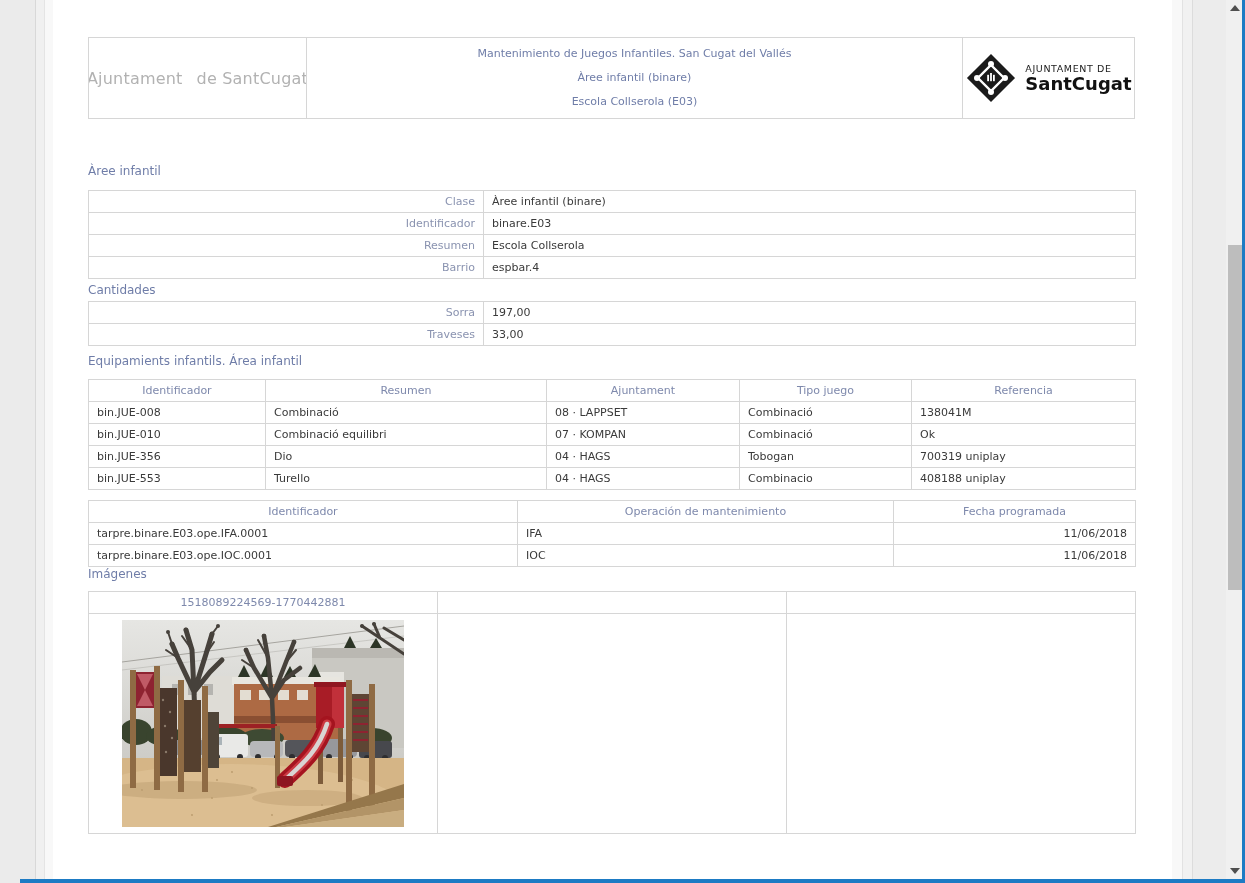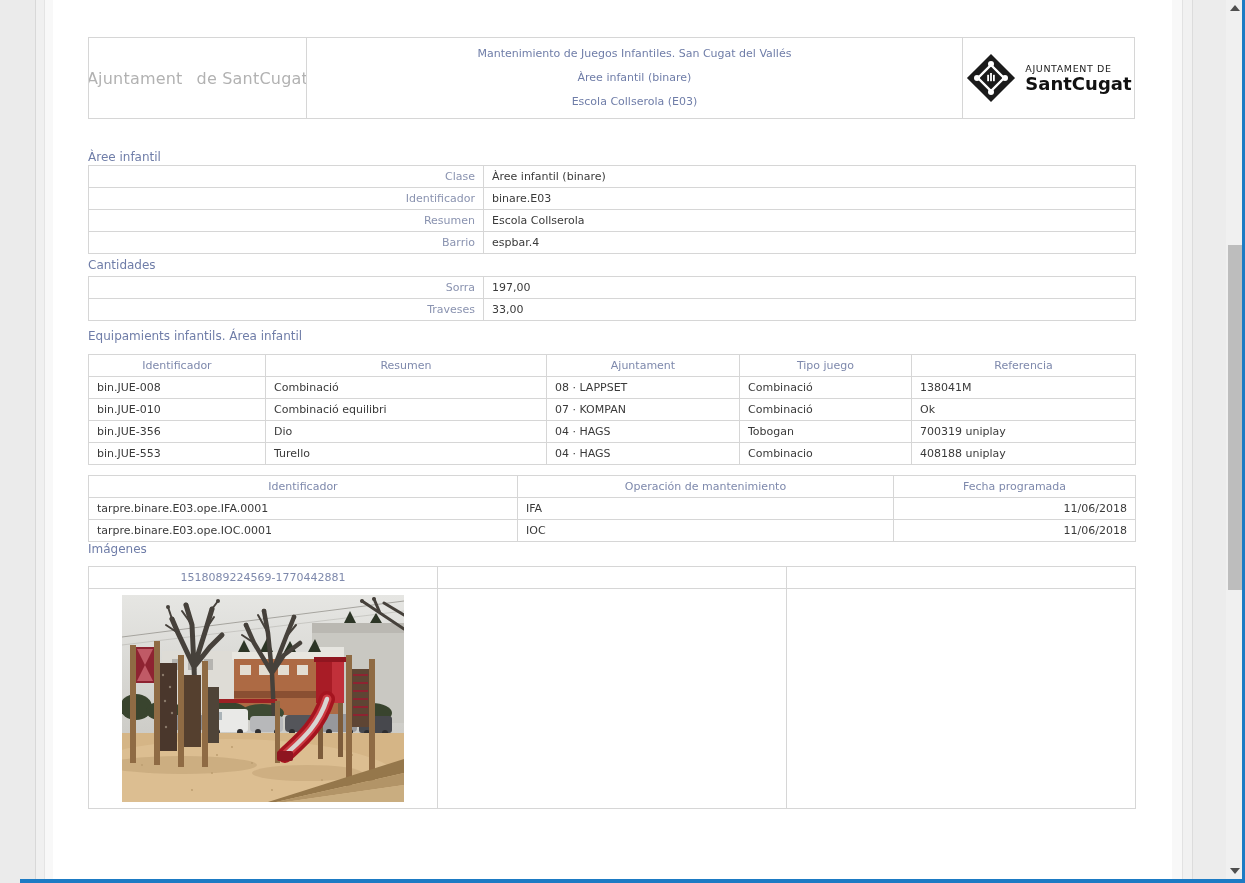--- a/index.html
+++ b/index.html
@@ -29,26 +29,26 @@
   .content{width:1047px;margin-left:35px;padding-top:37px;}
 
   table{border-collapse:collapse;table-layout:fixed;width:1047px;}
   td,th{border:1px solid #d6d6d6;font-size:11px;font-weight:normal;height:21px;line-height:21px;padding:0 8px;overflow:hidden;white-space:nowrap;color:#3a3a3a;box-sizing:border-box;}
   .lbl{text-align:right;color:#8a93b0;}
   .val{text-align:left;color:#3a3a3a;}
   th{text-align:center;color:#7e89ac;}
   .num{text-align:right;}
 
   .sec-title{color:#6f7da8;font-size:12px;line-height:15px;margin:0;font-weight:normal;}
-  .t-area{margin-top:31px;}
+  .t-area{margin-top:45px;}
   .t-cant{margin-top:4px;}
   .t-equip{margin-top:8px;}
   .t-tareas{margin-top:17px;}
   .t-img{}
-  .tbl-a{}
+  .tbl-a{margin-top:11px;}
   .tbl-b{margin-top:3px;}
   .tbl-c{margin-top:10px;}
   .tbl-d{margin-top:10px;}
   .tbl-e{margin-top:9px;}
 
   
   .hdr{height:80px;}
   .hdr td{height:80px;padding:0;}
   .hdr-logo-left{width:209px;}
   .hdr-title{width:629px;text-align:center;vertical-align:middle;}

